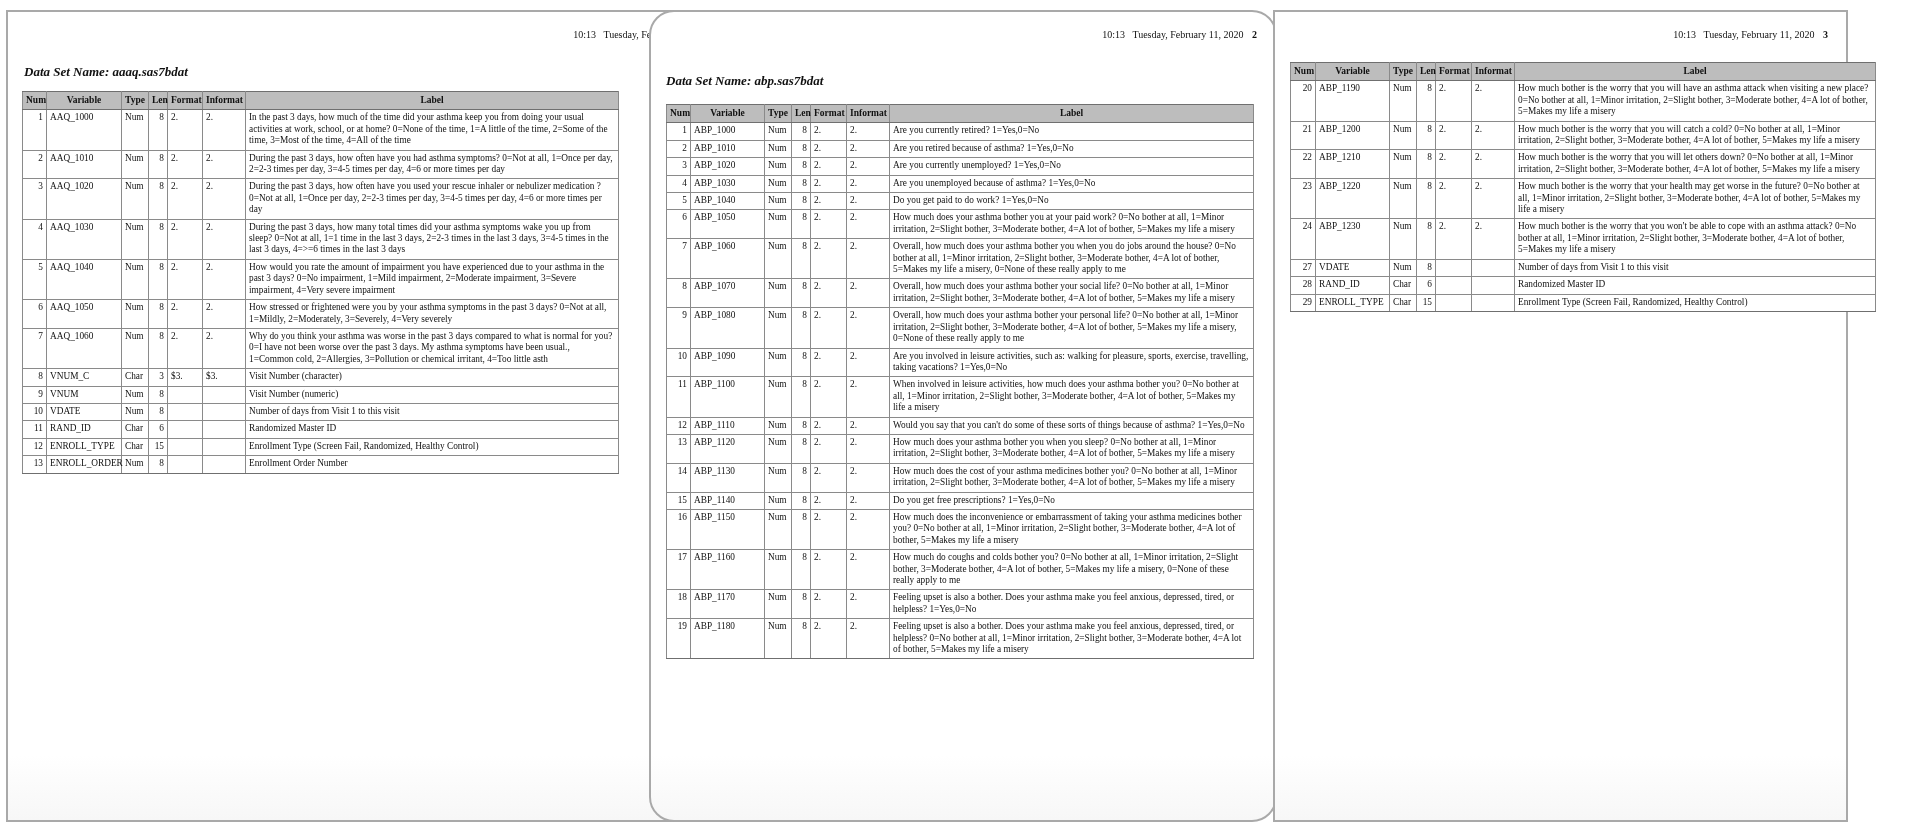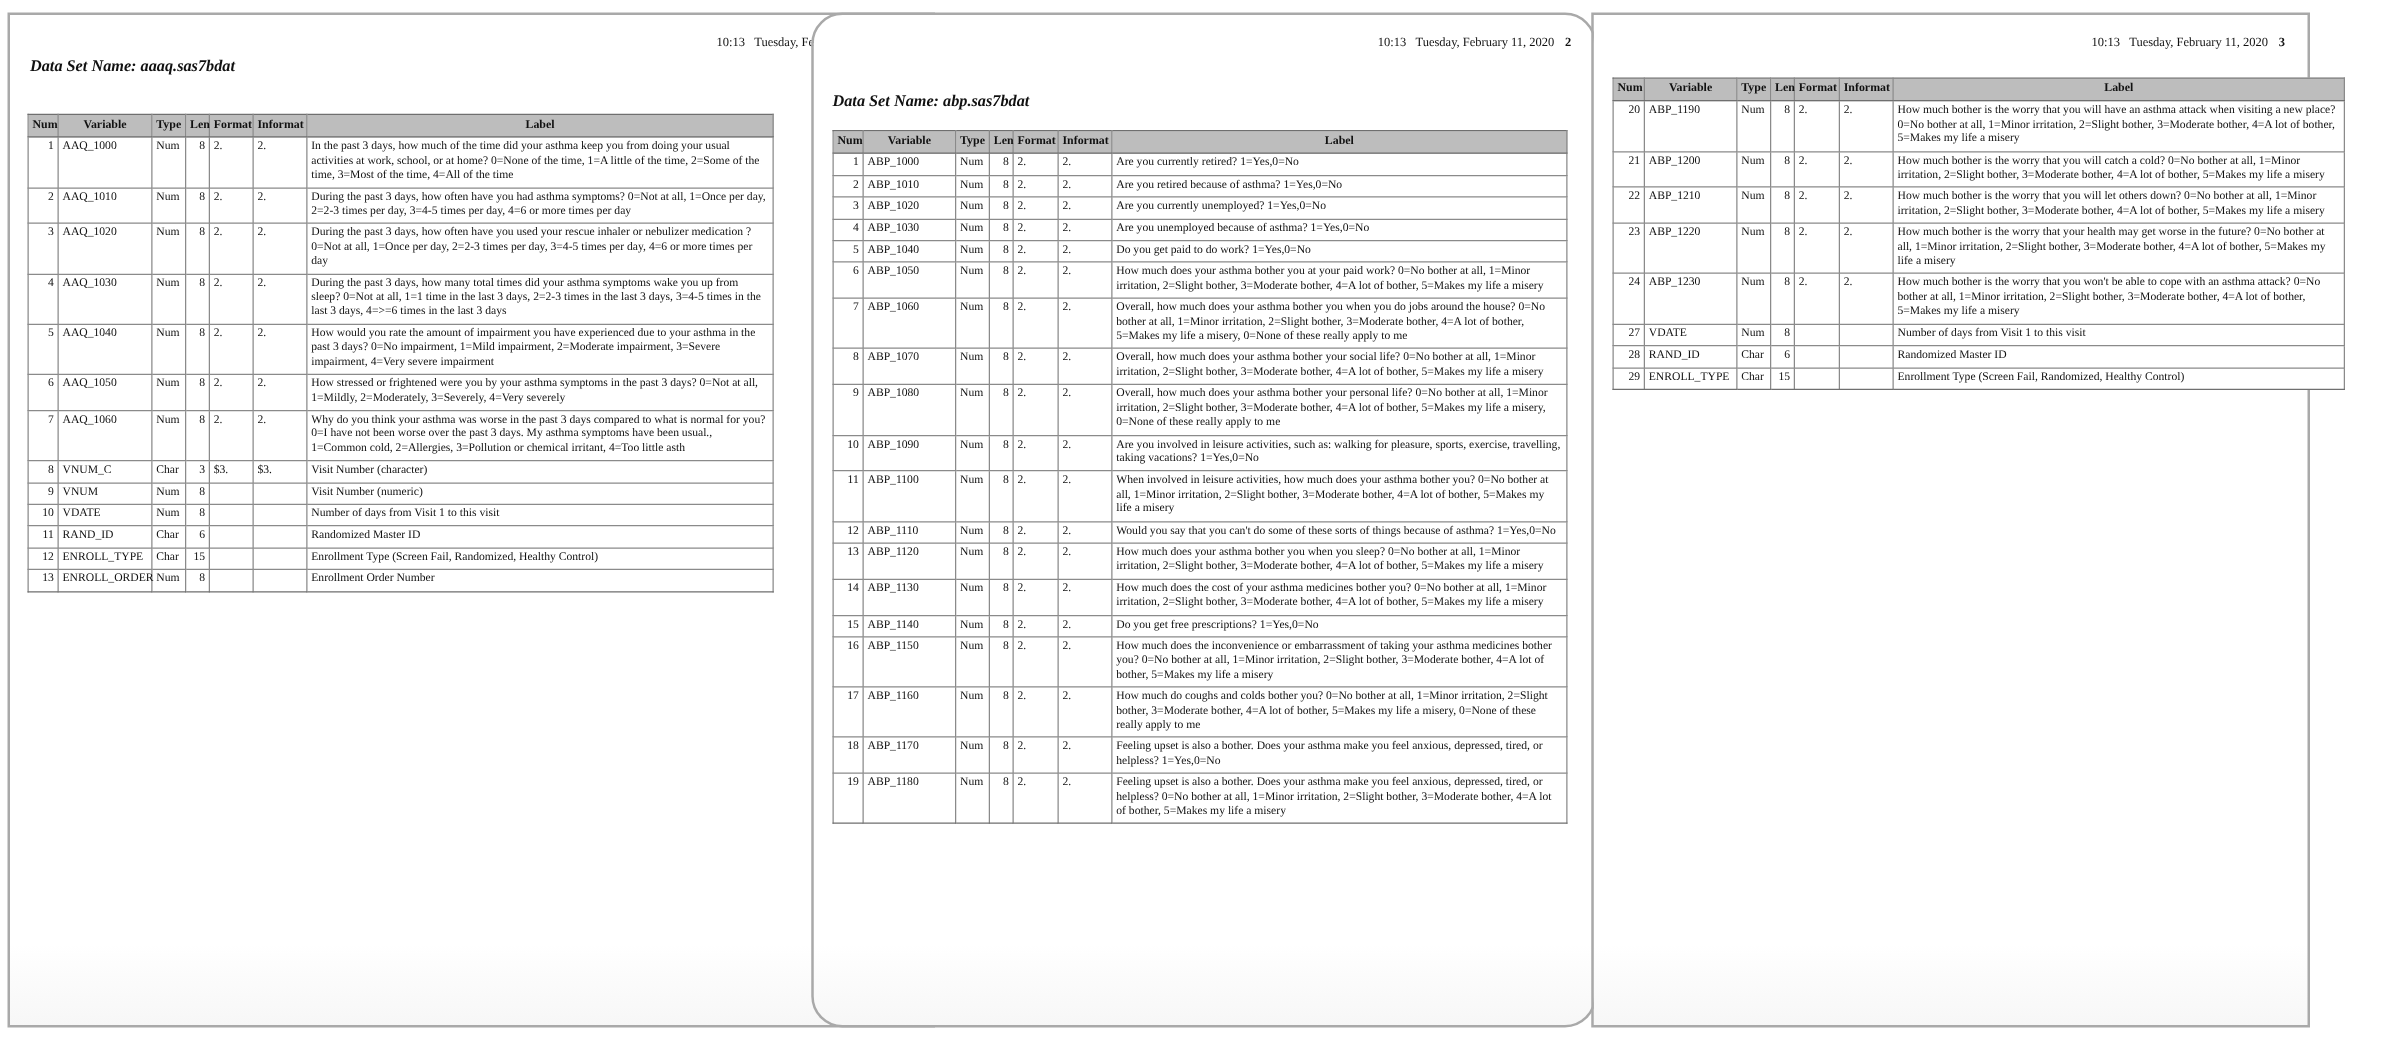--- a/index.html
+++ b/index.html
@@ -15,21 +15,21 @@
   #page1 { left: 6px; width: 742px; }
   #page2 { left: 649px; width: 628px; border-radius: 25px; }
   #page3 { left: 1273px; width: 575px; }
   .page-header {
     position: absolute; top: 17px; right: 18px; font-size: 10px; white-space: nowrap;
   }
   .page-header .pnum { font-weight: bold; margin-left: 6px; }
   .dataset-title {
     position: absolute; font-weight: bold; font-style: italic; font-size: 13px; white-space: nowrap;
   }
-  #page1 .dataset-title { left: 16px; top: 33px; text-align: center; }
+  #page1 .dataset-title { left: 16px; top: 52px; text-align: center; }
   #page2 .dataset-title { left: 15px; top: 61px; }
   table.vars {
     position: absolute; border-collapse: collapse; font-size: 9.3px; line-height: 11.4px;
     table-layout: fixed; background: #fff;
   }
   #page1 table.vars { left: 14px; top: 79px; width: 597px; }
   #page2 table.vars { left: 15px; top: 92px; width: 588px; }
   #page3 table.vars { left: 15px; top: 50px; width: 586px; }
   table.vars th, table.vars td {
     border: 1px solid #8a8a8a; padding: 2px 3px 3px 3px; vertical-align: top; text-align: left;

